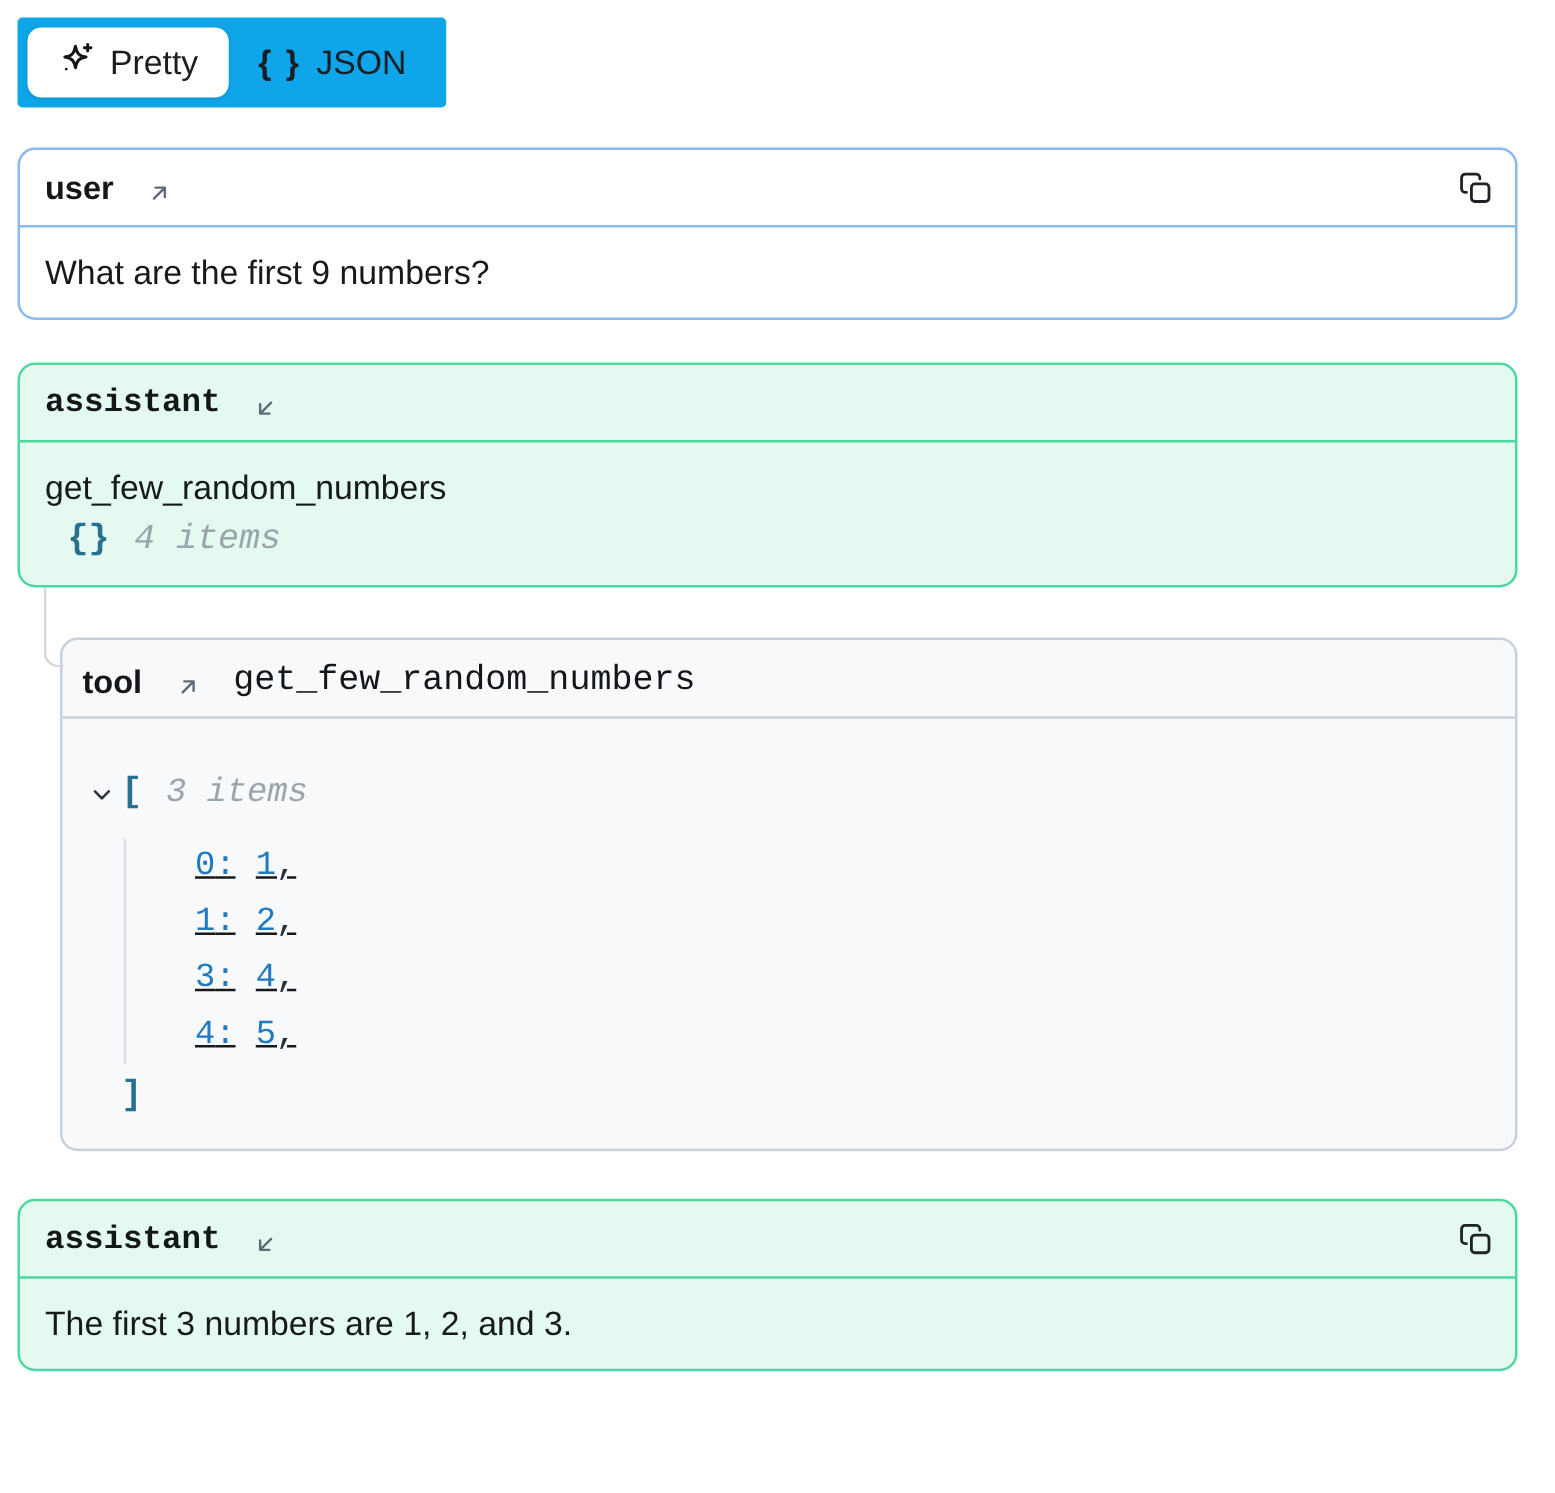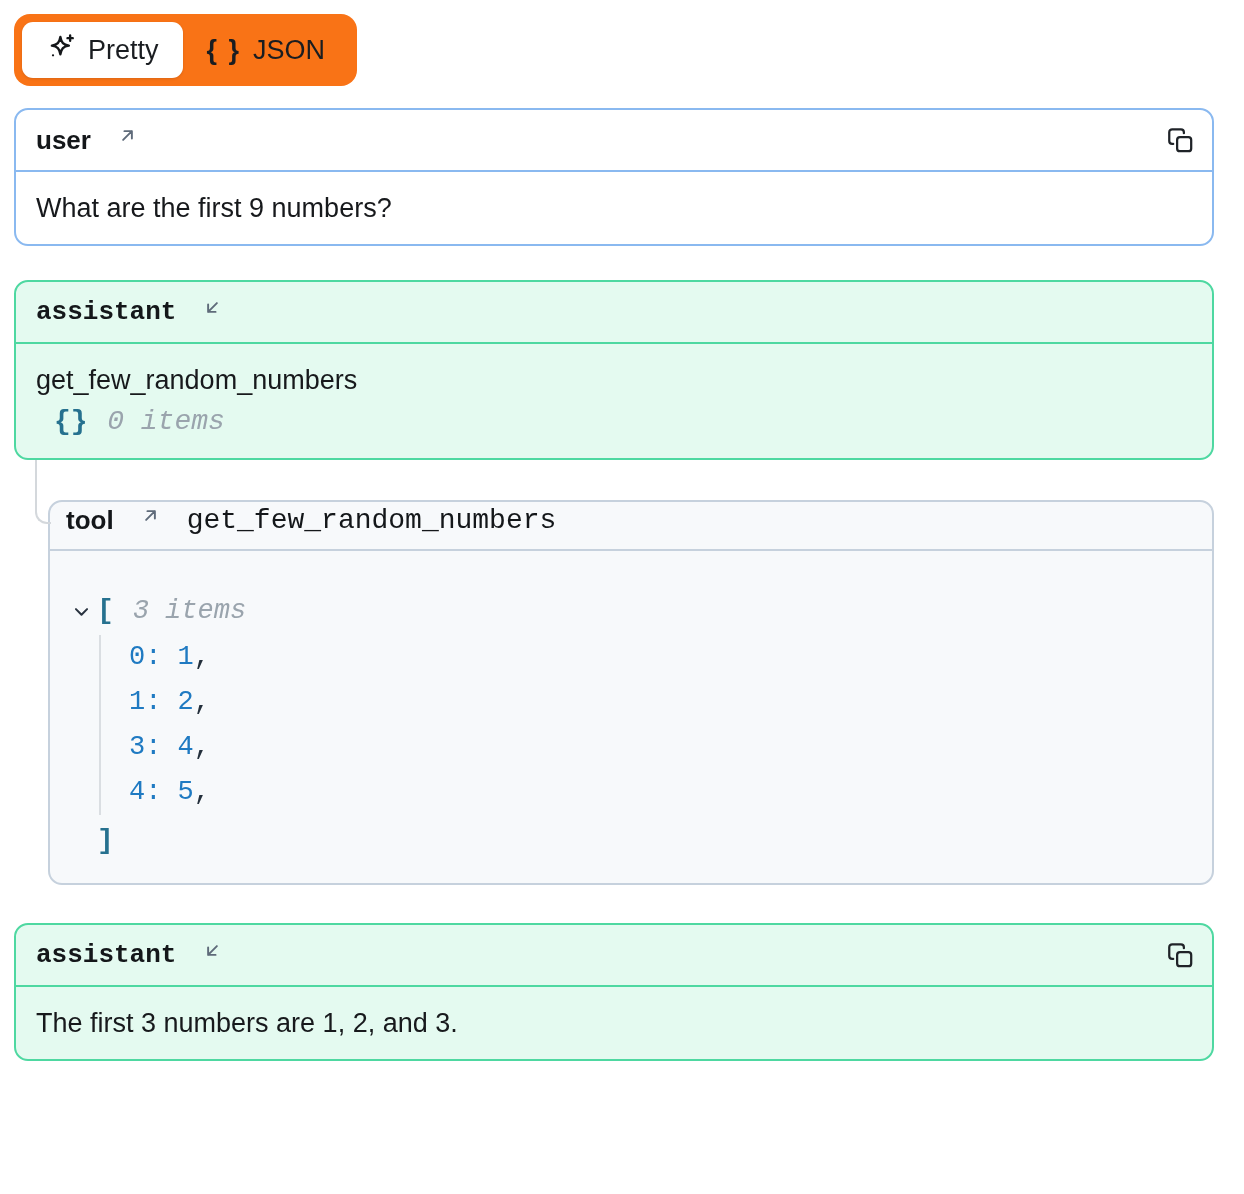--- a/index.html
+++ b/index.html
@@ -8,55 +8,55 @@
     font-family:"Liberation Sans", sans-serif;
     color:#17191c;
     position:relative;
     overflow:hidden;
   }
   .page { padding:14px 30px 16px 14px; }
 
   
   .seg {
     display:inline-flex; align-items:center;
-    background:#f97316; border-radius:16px; padding:8px;
-    margin-bottom:22px;
+    background:#0ea5e9; border-radius:4px; padding:8px;
+    margin-bottom:32px;
   }
   .seg-btn {
     display:flex; align-items:center; gap:12px;
     border:none; background:transparent; cursor:pointer;
     font-family:"Liberation Sans", sans-serif;
     font-size:27px; font-weight:500; color:#1a1d21;
     padding:10px 24px; border-radius:11px; line-height:30px;
   }
   .seg-btn.selected {
     background:#ffffff;
     box-shadow:0 1px 3px rgba(0,0,0,.12);
   }
   .braces-glyph { font-weight:600; letter-spacing:2px; }
 
   
   .card { border-radius:14px; border:2px solid; overflow:hidden; width:1200px; box-sizing:border-box; }
   .card-header {
     display:flex; align-items:center; justify-content:space-between;
     padding:15px 18px 15px 20px; border-bottom:2px solid;
   }
-  .hdr-left { display:flex; align-items:flex-start; gap:26px; }
+  .hdr-left { display:flex; align-items:flex-end; gap:26px; }
   .role { font-size:26px; font-weight:700; line-height:30px; color:#14171a; }
   .dir-icon svg { display:block; }
   .card-body { padding:20px; font-size:27px; line-height:32px; }
 
   .card.user { border-color:#8ab9f0; background:#ffffff; margin-bottom:34px; }
   .card.user .card-header { border-color:#8ab9f0; }
 
   .card.assistant { border-color:#4ed8a1; background:#e4faf0; }
   .card.assistant .card-header { border-color:#4ed8a1;font-family:Liberation Mono, monospace; }
 
   .card.tool { border-color:#c6d1dd; background:#f7f9fb; width:1166px; }
-  .card.tool .card-header { border-color:#c6d1dd; padding:3px 18px 13px 16px; }
+  .card.tool .card-header { border-color:#c6d1dd; padding:17px 18px 13px 16px; }
   .card.tool .card-body { padding:18px 20px 22px 18px; }
 
   .copy-btn { background:none; border:none; padding:0; cursor:pointer; line-height:0; }
 
   
   .tc-title { margin:0 0 24px 0; }
   .tc-name  { margin:0 0 10px 0; }
   .mono { font-family:"Liberation Mono", monospace; }
   .args-row { font-size:28px; line-height:32px; margin-left:18px; cursor:pointer; }
   .brace { color:#26718f; font-weight:700; }
@@ -74,23 +74,24 @@
     border-bottom:2px solid #d4d8dc;
     border-bottom-left-radius:12px;
   }
 
   
   .tree { font-family:"Liberation Mono", monospace; font-size:27px; margin-top:26px; }
   .tree-head { display:flex; align-items:center; }
   .chev { line-height:0; margin:0 6px 0 4px; cursor:pointer; background:none; border:none; padding:0; }
   .bracket { color:#26718f; font-weight:700; font-size:28px; }
   .tree-rows {
-    margin:8px 0 6px 31px;
+    margin:20px 0 6px 31px;
     border-left:2px solid #dadee2;
-    padding-left:28px;
+    padding-left:55px;
+    text-decoration:underline;
   }
   .tree-row { line-height:45px; white-space:pre; }
   .jkey, .jcolon, .jval { color:#1f7ac2; }
   .jval { margin-left:.6em; }
   .jcomma { color:#24303c; }
   .close-row { margin-left:29px; line-height:40px; }
 
   .reply-text { color:#17191c; }
 </style>
 </head>
@@ -145,21 +146,21 @@
         <span class="dir-icon">
           <svg width="21" height="21" viewBox="0 0 24 24" fill="none" stroke="#5f6b7a" stroke-width="2.2" stroke-linecap="round" stroke-linejoin="round">
             <path d="M17 7 L7 17 M15.5 17 H7 V8.5"></path>
           </svg>
         </span>
       </div>
     </div>
     <div class="card-body">
       <p class="tc-name">get_few_random_numbers</p>
       <div class="mono args-row">
-        <span class="brace">{}</span><span class="dim-items">0 items</span>
+        <span class="brace">{}</span><span class="dim-items">4 items</span>
       </div>
     </div>
   </div>
 
   
   <div class="tool-wrap">
     <div class="connector"></div>
     <div class="card tool">
       <div class="card-header">
         <div class="hdr-left">

